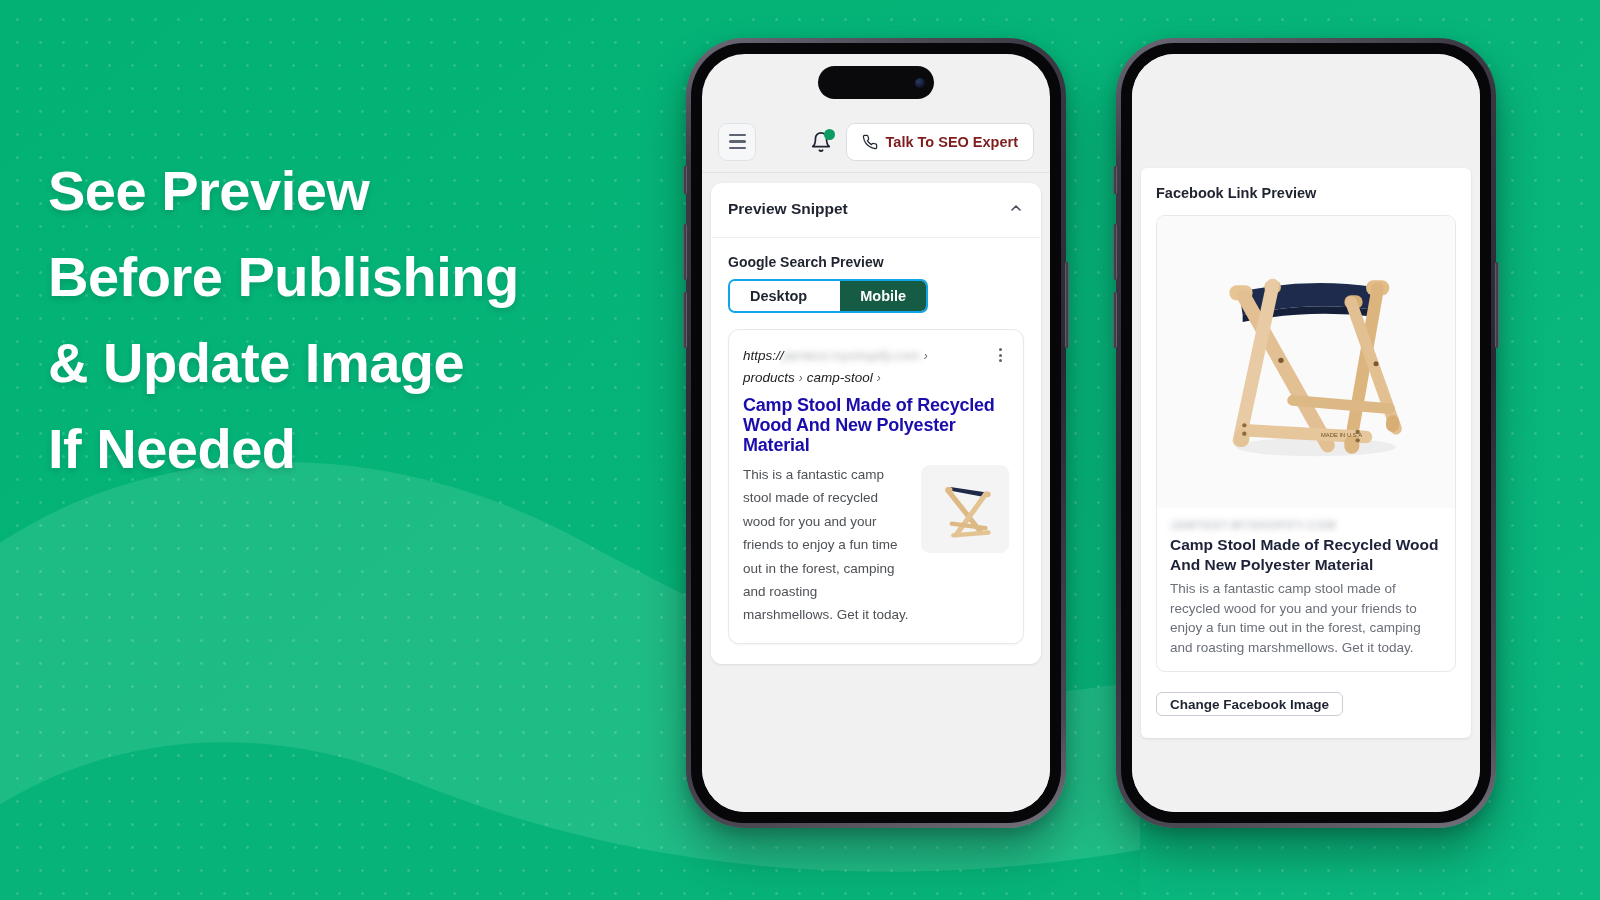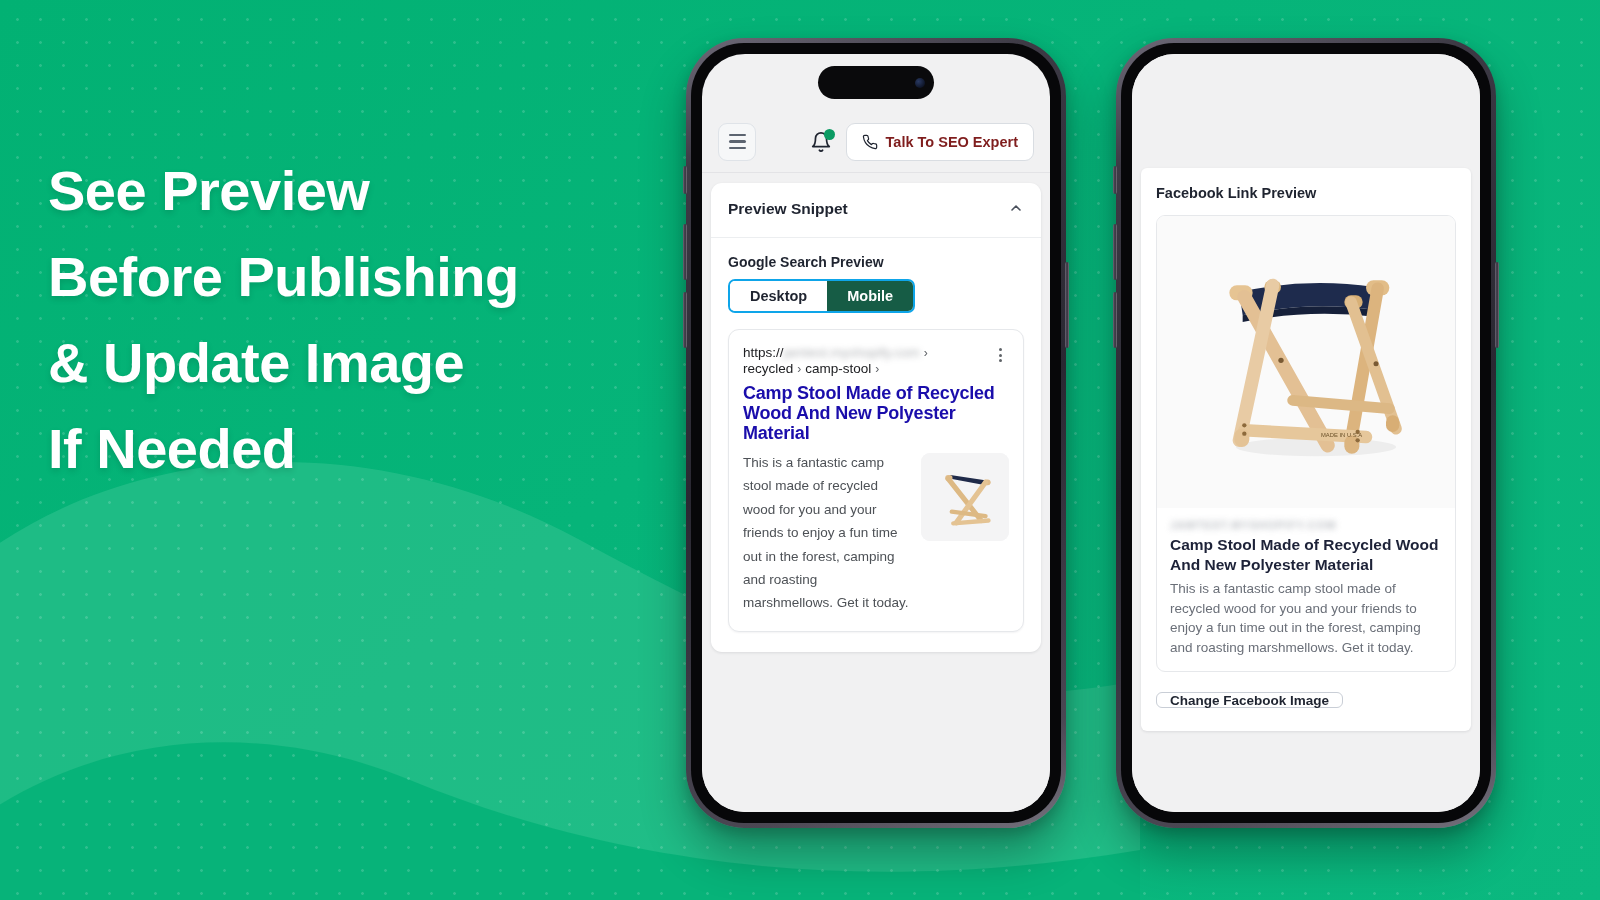--- a/index.html
+++ b/index.html
@@ -178,34 +178,34 @@
     overflow: hidden;
     height: 34px;
   }
   .seg-item {
     display: flex; align-items: center; justify-content: center;
     padding: 0 20px;
     font-size: 14.5px; font-weight: 600;
     color: #1f2430;
     background: #ffffff;
   }
-  .seg-item.active { background: #165c45; color: #ffffff; }
+  .seg-item.active { background: #165c45; color: #ffffff; margin-left: 13px; }
 
   .google-card {
     margin-top: 16px;
     background: #ffffff;
     border: 1px solid #e6e8eb;
     border-radius: 11px;
     padding: 15px 14px 16px 14px;
     box-shadow: 0 1px 2px rgba(20,25,35,0.05);
   }
   .g-urlrow { display: flex; align-items: flex-start; }
   .g-url {
     flex: 1;
-    font-size: 13.5px; line-height: 16px; color: #202124;
+    font-size: 13.5px; line-height: 21px; color: #202124; font-style: italic;
   }
   .g-blur {
     filter: blur(3.4px);
     color: #6b6f76;
     opacity: 0.55;
   }
   .g-sep { color: #5f6368; margin: 0 4px; font-size: 12px; }
   .g-kebab {
     width: 18px; display:flex; flex-direction: column;
     align-items: center; gap: 2.5px; padding-top: 3px;
@@ -276,21 +276,21 @@
     font-weight: 700; color: #1d2238;
     margin-bottom: 4px;
   }
   .fb-desc {
     font-size: 13.5px; line-height: 19.5px;
     color: #6a6f78;
   }
   .fb-btn {
     display: inline-flex; align-items: center;
     margin-top: 20px;
-    height: 16px; padding: 4px 13px;
+    height: 24px; padding: 4px 13px;
     border: 1px solid #c9ced6;
     border-radius: 6px;
     background: #ffffff;
     font-size: 13.5px; font-weight: 600;
     color: #1f2430;
   }
 </style>
 </head>
 <body>
 
@@ -363,21 +363,21 @@
 
               <div class="seg">
                 <div class="seg-item">Desktop</div>
                 <div class="seg-item active">Mobile</div>
               </div>
 
               <div class="google-card">
                 <div class="g-urlrow">
                   <div class="g-url">
                     <span>https://</span><span class="g-blur">jamtest.myshopify.com</span><span class="g-sep">›</span><br>
-                    <span>recycled</span><span class="g-sep">›</span><span>camp-stool</span><span class="g-sep">›</span>
+                    <span>products</span><span class="g-sep">›</span><span>camp-stool</span><span class="g-sep">›</span>
                   </div>
                   <div class="g-kebab">
                     <i></i>
                       <i></i>
                       <i></i>
                   </div>
                 </div>
 
                 <div class="g-title">Camp Stool Made of Recycled Wood And New Polyester Material</div>
 

